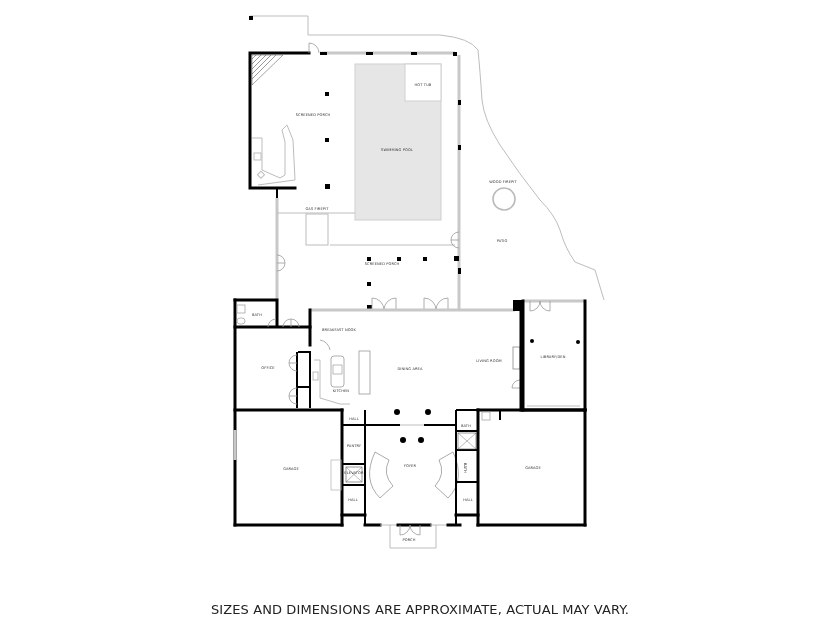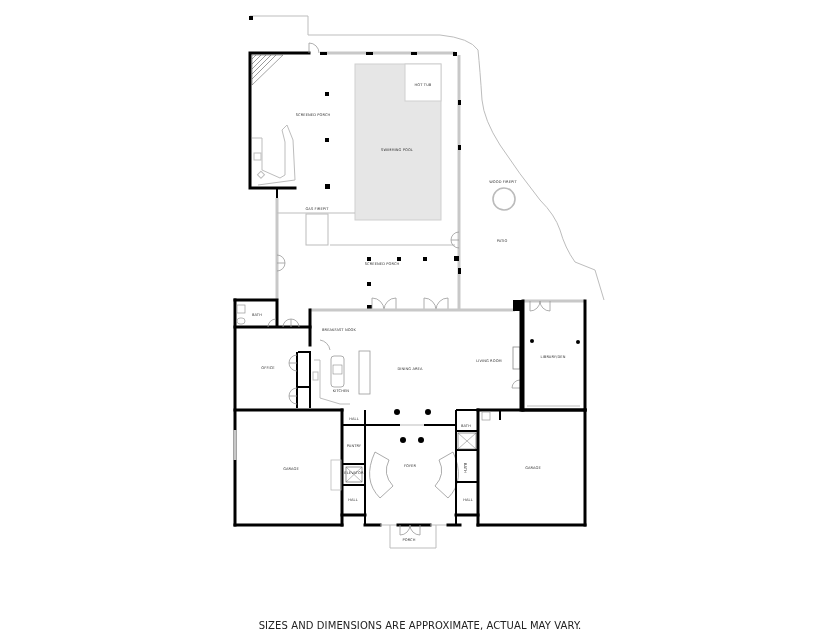--- a/index.html
+++ b/index.html
@@ -5,21 +5,21 @@
   html, body { margin:0; padding:0; background:#ffffff; }
   body { width:840px; height:630px; position:relative; overflow:hidden; font-family:"DejaVu Sans", sans-serif; }
   svg#plan { position:absolute; left:0; top:0; }
   .wall { stroke:#000; stroke-width:3; fill:none; stroke-linecap:square; }
   .wall2 { stroke:#000; stroke-width:2; fill:none; }
   .thin { stroke:#bdbdbd; stroke-width:1; fill:none; }
   .win { stroke:#c8c8c8; stroke-width:3; fill:none; }
   .post { fill:#000; }
   .lbl { font-family:"DejaVu Sans", sans-serif; font-size:3.6px; fill:#333; text-anchor:middle; letter-spacing:0.1px; }
   .door { stroke:#9a9a9a; stroke-width:0.8; fill:none; }
-  .disclaimer { position:absolute; left:0; width:840px; top:620px; text-align:center; font-family:"DejaVu Sans", sans-serif; font-size:10px; color:#222; letter-spacing:0.1px; }
+  .disclaimer { position:absolute; left:0; width:840px; top:602px; text-align:center; font-family:"DejaVu Sans", sans-serif; font-size:13px; color:#222; letter-spacing:0.1px; }
 </style>
 </head>
 <body>
 
 <svg id="plan" width="840" height="630" viewBox="0 0 840 630" xmlns="http://www.w3.org/2000/svg">
 
   <g>
     <path class="thin" d="M250,16 L308,16 L308,35 L440,35 Q470,38 478,50 Q480,70 482,100 Q484,120 500,145 Q520,175 540,200 Q555,215 560,230 Q565,248 575,262 L595,270 L604,300"></path>
     <rect x="249" y="16" width="4" height="4" class="post"></rect>
   </g>

